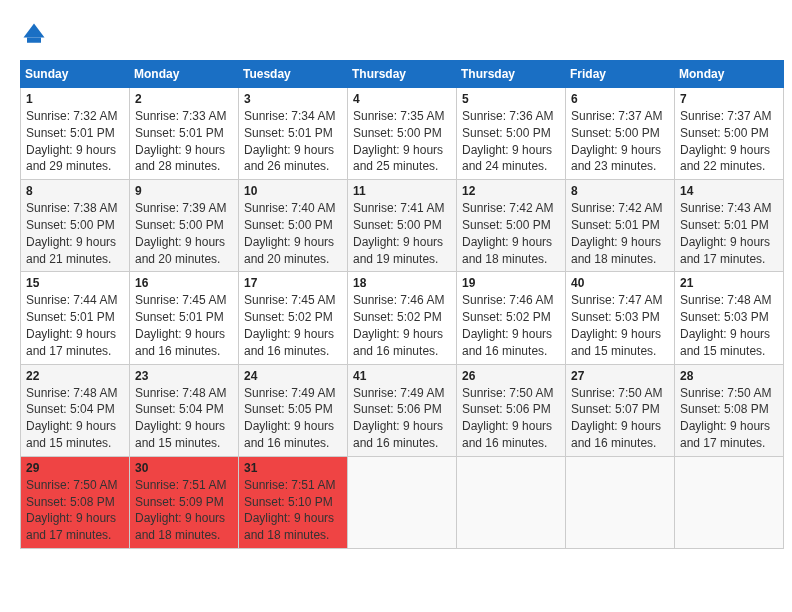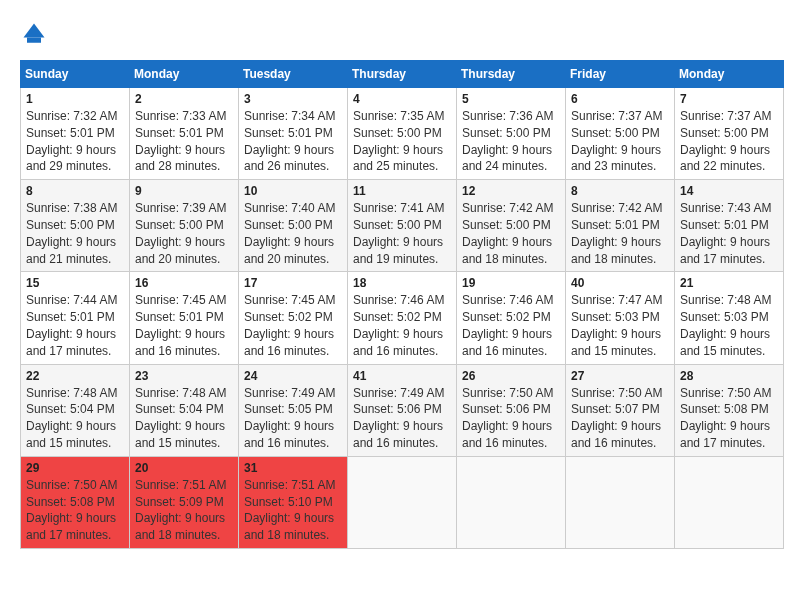--- a/index.html
+++ b/index.html
@@ -246,21 +246,21 @@
         <span class="day-num">28</span>
         <span class="day-info">Sunrise: 7:50 AM<br>Sunset: 5:08 PM<br>Daylight: 9 hours and 17 minutes.</span>
       </td>
         </tr>
         <tr>
           <td>
         <span class="day-num">29</span>
         <span class="day-info">Sunrise: 7:50 AM<br>Sunset: 5:08 PM<br>Daylight: 9 hours and 17 minutes.</span>
       </td>
           <td>
-        <span class="day-num">20</span>
+        <span class="day-num">30</span>
         <span class="day-info">Sunrise: 7:51 AM<br>Sunset: 5:09 PM<br>Daylight: 9 hours and 18 minutes.</span>
       </td>
           <td>
         <span class="day-num">31</span>
         <span class="day-info">Sunrise: 7:51 AM<br>Sunset: 5:10 PM<br>Daylight: 9 hours and 18 minutes.</span>
       </td>
           <td class="empty-cell"></td>
           <td class="empty-cell"></td>
           <td class="empty-cell"></td>
           <td class="empty-cell"></td>

